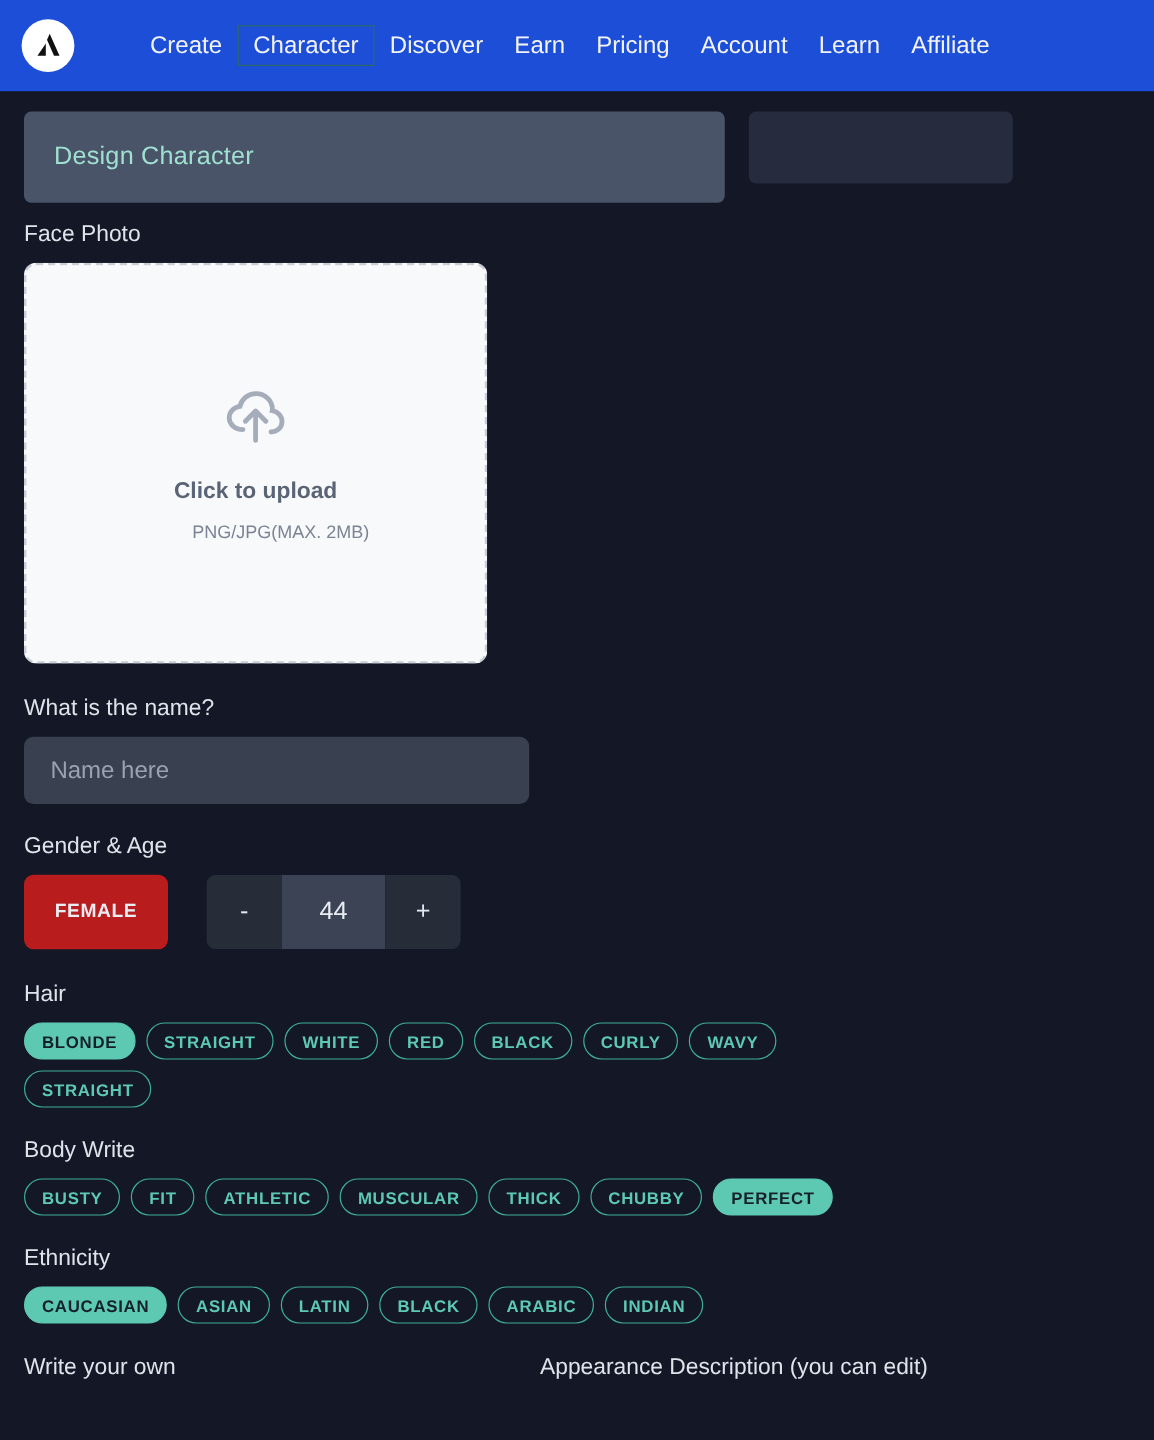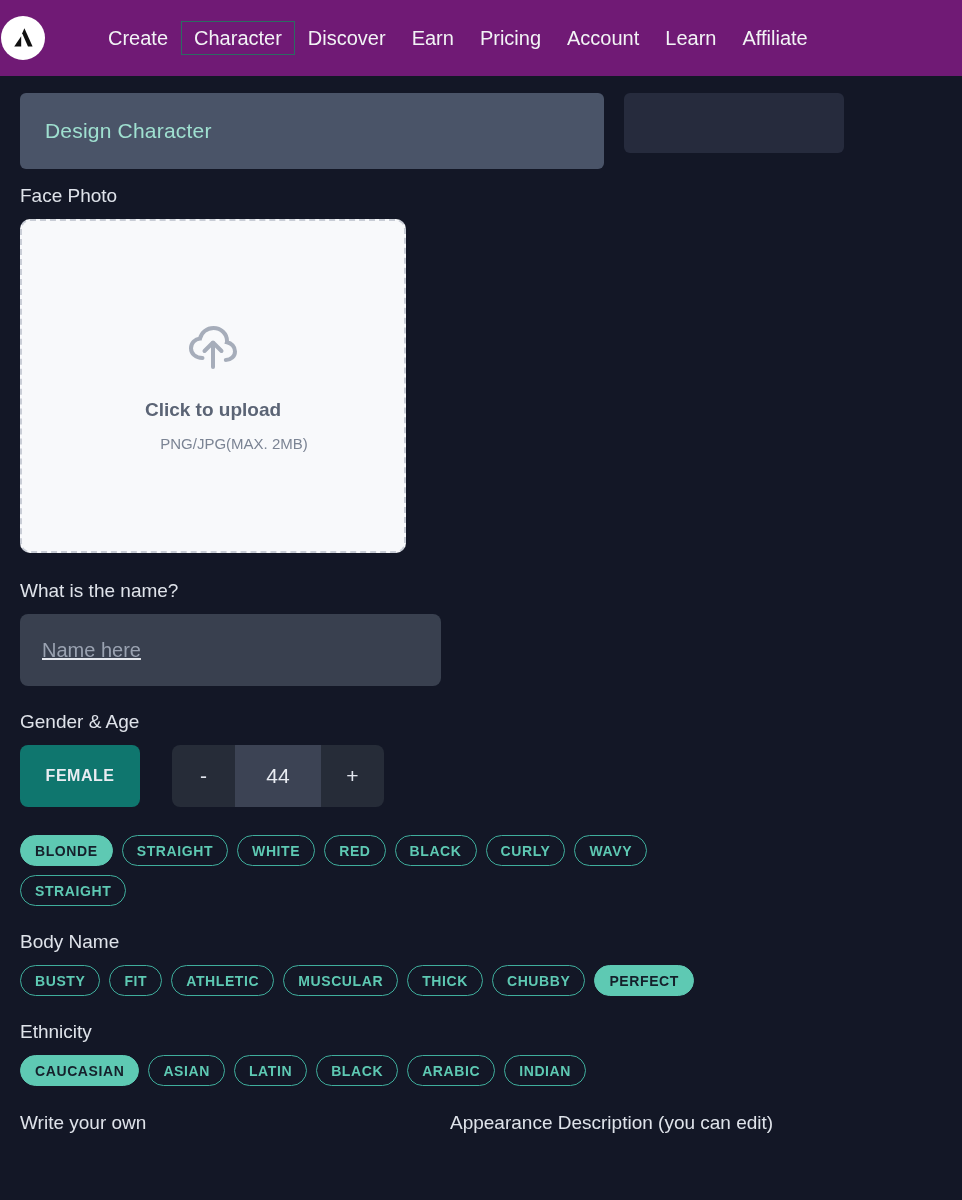--- a/index.html
+++ b/index.html
@@ -9,24 +9,24 @@
     height: 1200px;
     overflow: hidden;
     background: #131726;
     font-family: "Liberation Sans", sans-serif;
   }
 
   
   .topnav {
     width: 962px;
     height: 76px;
-    background: #701a75;
-    display: flex;
-    align-items: center;
-    padding-left: 1px;
+    background: #1d4ed8;
+    display: flex;
+    align-items: center;
+    padding-left: 18px;
   }
   .logo {
     width: 44px;
     height: 44px;
     border-radius: 50%;
     background: #ffffff;
     display: flex;
     align-items: center;
     justify-content: center;
     flex: 0 0 auto;
@@ -122,46 +122,45 @@
   }
   .upload-sub {
     color: #7b8494;
     font-size: 15px;
     margin-left: 42px;
   }
 
   
   .name-input {
     width: 421px;
-    height: 72px;
+    height: 56px;
     background: #39404f;
     border: none;
     border-radius: 8px;
     color: #e6e9ef;
     font-size: 20px;
     font-family: "Liberation Sans", sans-serif;
     padding: 0 22px;
     outline: none;
     display: block;
     margin-bottom: 26px;
-    text-decoration: underline;
   }
   .name-input::placeholder { color: #9aa2b1; }
 
   
   .ga-row {
     display: flex;
     align-items: center;
     gap: 32px;
     margin-bottom: 28px;
   }
   .gender-btn {
     width: 120px;
     height: 62px;
-    background: #0f766e;
+    background: #b91c1c;
     border-radius: 8px;
     color: #e9ecf2;
     font-size: 16px;
     font-weight: bold;
     letter-spacing: 0.5px;
     display: flex;
     align-items: center;
     justify-content: center;
     cursor: pointer;
   }
@@ -290,32 +289,33 @@
   <div class="field-label">Gender &amp; Age</div>
   <div class="ga-row">
     <div class="gender-btn">FEMALE</div>
     <div class="stepper">
       <div class="step-btn">-</div>
       <div class="step-val">44</div>
       <div class="step-btn">+</div>
     </div>
   </div>
 
+  <div class="field-label">Hair</div>
   <div class="tag-group">
     <div class="tag selected">BLONDE</div>
     <div class="tag">STRAIGHT</div>
     <div class="tag">WHITE</div>
     <div class="tag">RED</div>
     <div class="tag">BLACK</div>
     <div class="tag">CURLY</div>
     <div class="tag">WAVY</div>
     <div class="tag">STRAIGHT</div>
   </div>
 
-  <div class="field-label">Body Name</div>
+  <div class="field-label">Body Write</div>
   <div class="tag-group">
     <div class="tag">BUSTY</div>
     <div class="tag">FIT</div>
     <div class="tag">ATHLETIC</div>
     <div class="tag">MUSCULAR</div>
     <div class="tag">THICK</div>
     <div class="tag">CHUBBY</div>
     <div class="tag selected">PERFECT</div>
   </div>
 

